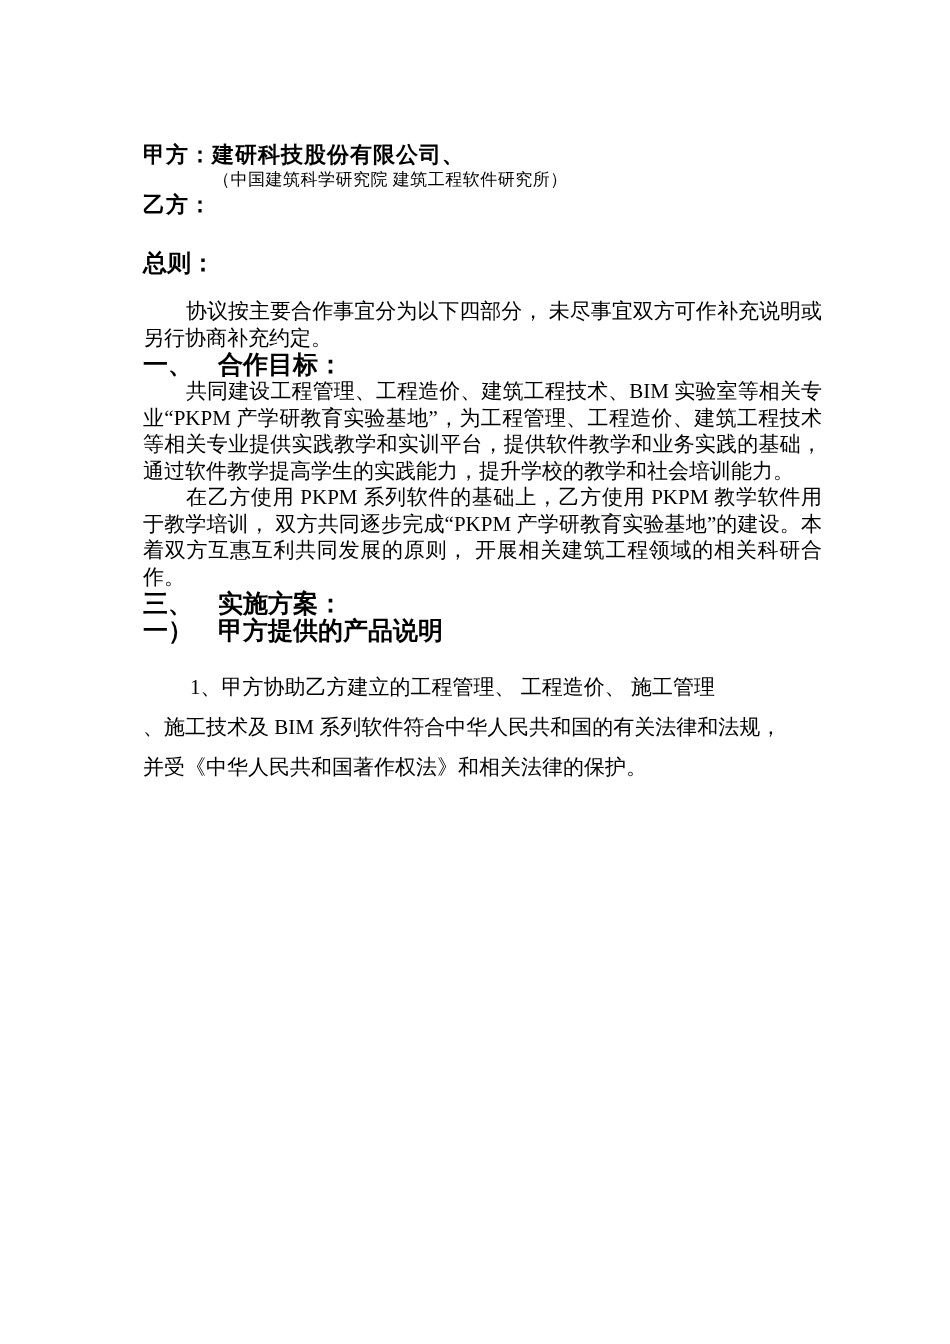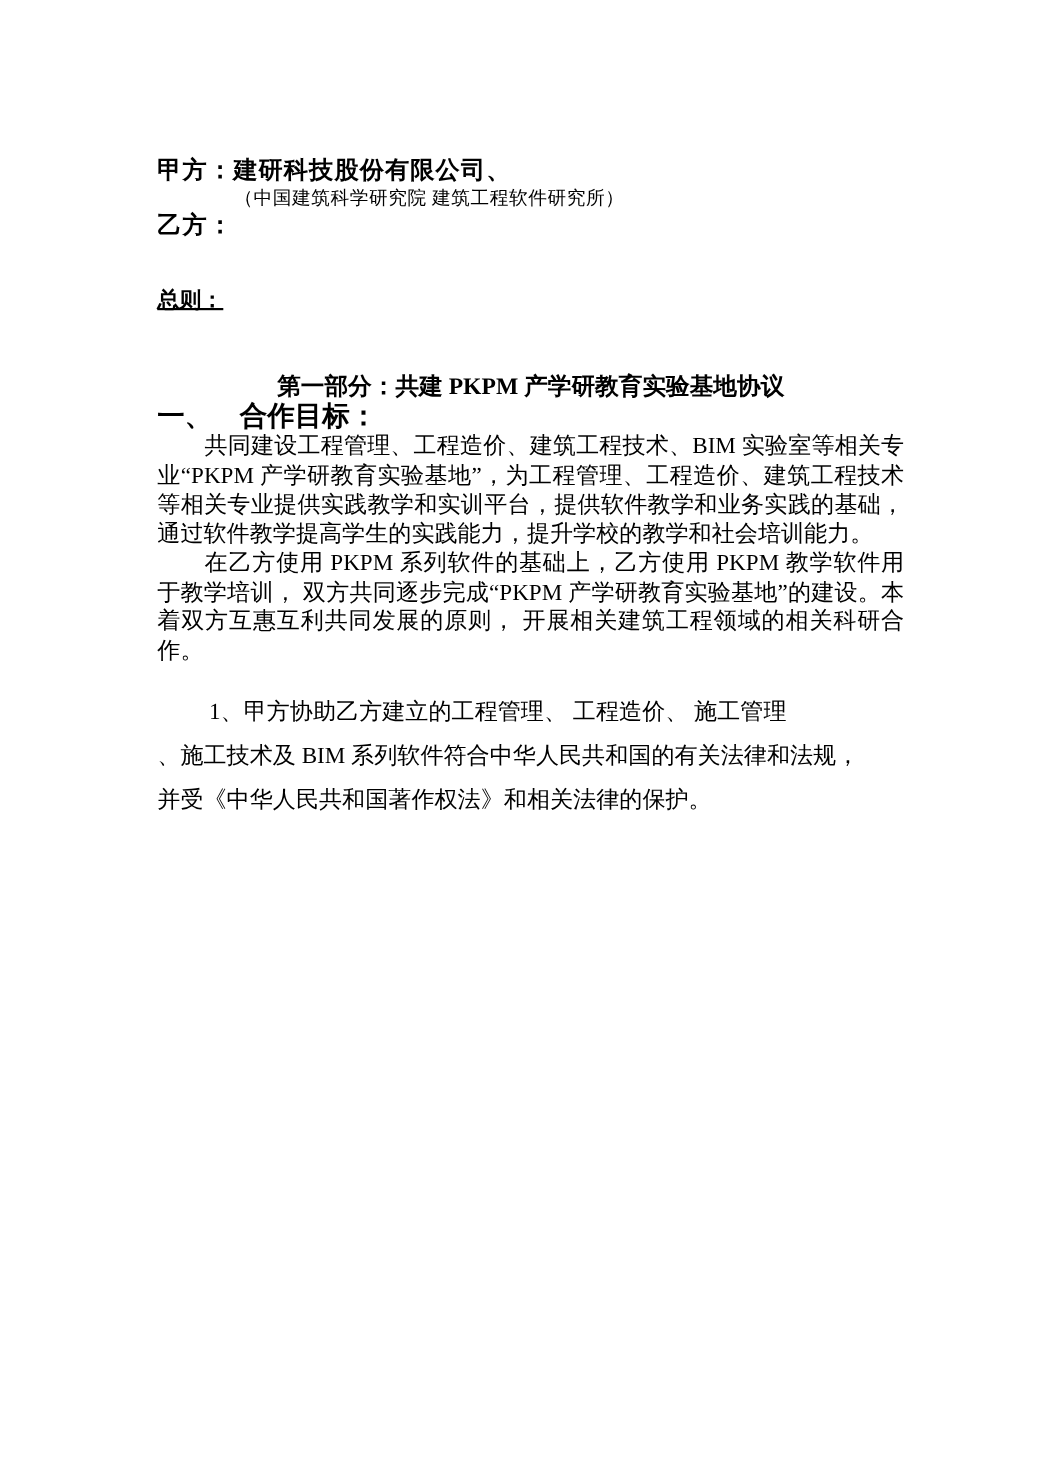--- a/index.html
+++ b/index.html
@@ -32,25 +32,24 @@
     letter-spacing: 1px;
   }
   .party-sub {
     font-size: 17px;
     font-weight: normal;
     line-height: 22px;
     margin-left: 70px;
     letter-spacing: 0.5px;
   }
   .general-heading {
-    font-size: 20px;
+    font-size: 24px;
     font-weight: bold;
     line-height: 24px;
-    margin-top: 42px;
-    text-decoration: underline;
+    margin-top: 32px;
   }
   .general-paras {
     margin-top: 23px;
   }
   .body-para {
     font-size: 21px;
     line-height: 26.5px;
     text-align: justify;
     text-indent: 43px;
   }
@@ -85,30 +84,32 @@
 
     <div class="party-line"><span>甲方：</span><span>建研科技股份有限公司、</span></div>
 
     <div class="party-sub">（中国建筑科学研究院 建筑工程软件研究所）</div>
 
     <div class="party-line">乙方：</div>
 
     <div class="general-heading">总则：</div>
 
     <div class="general-paras">
+      <p class="body-para">协议按主要合作事宜分为以下四部分， 未尽事宜双方可作补充说明或另行协商补充约定。</p>
     </div>
 
-    <div class="part-title">第一部分：共建 PKPM 产学研教育实验基地协议</div>
 
     <div class="sec-heading">一、　合作目标：</div>
     <p class="body-para">共同建设工程管理、工程造价、建筑工程技术、BIM 实验室等相关专业“PKPM 产学研教育实验基地”，为工程管理、工程造价、建筑工程技术等相关专业提供实践教学和实训平台，提供软件教学和业务实践的基础，通过软件教学提高学生的实践能力，提升学校的教学和社会培训能力。</p>
 
     <p class="body-para">在乙方使用 PKPM 系列软件的基础上，乙方使用 PKPM 教学软件用于教学培训， 双方共同逐步完成“PKPM 产学研教育实验基地”的建设。本着双方互惠互利共同发展的原则， 开展相关建筑工程领域的相关科研合作。</p>
 
+    <div class="sec-heading">三、　实施方案：</div>
 
+    <div class="sec-heading">一）　甲方提供的产品说明</div>
 
     <p class="item-para first">1、甲方协助乙方建立的工程管理、 工程造价、 施工管理
 、施工技术及 BIM 系列软件符合中华人民共和国的有关法律和法规，
 并受《中华人民共和国著作权法》和相关法律的保护。</p>
 
 
   </div>
 </div>
 
 </body></html>

